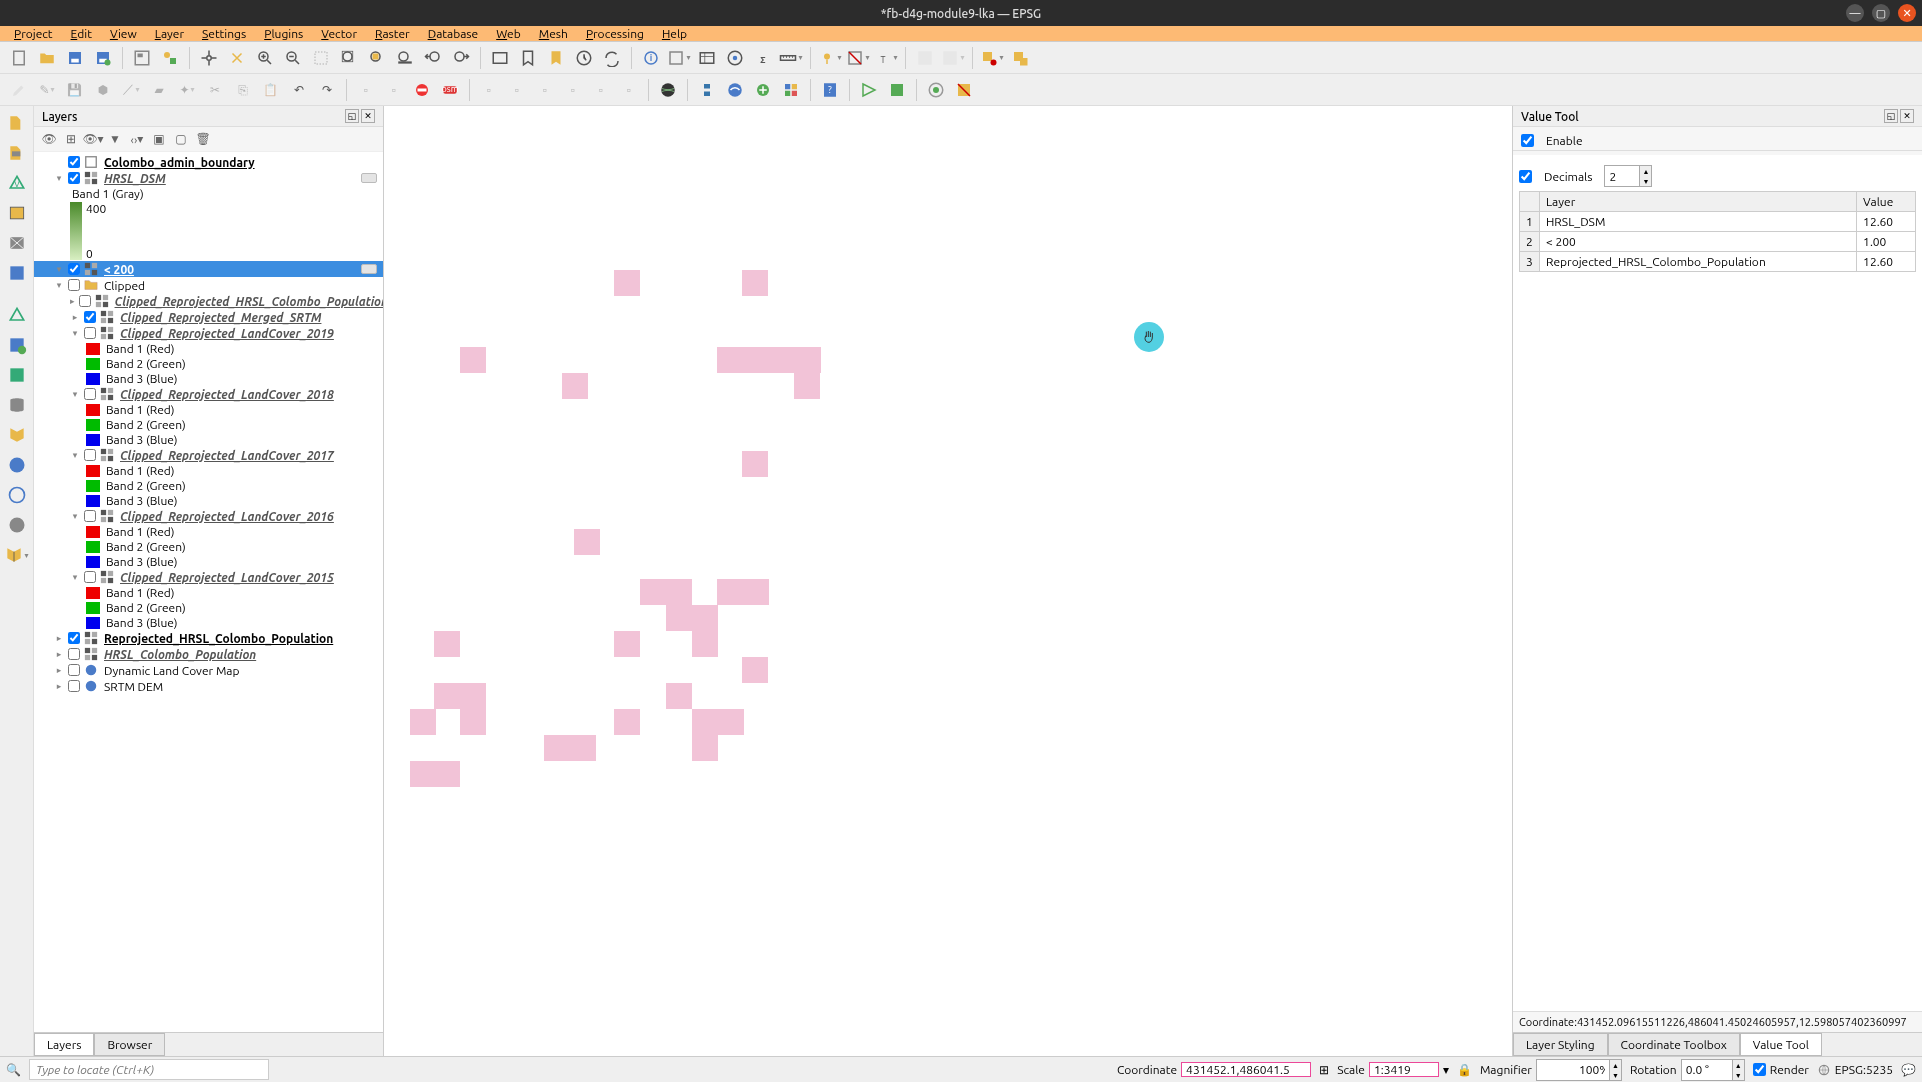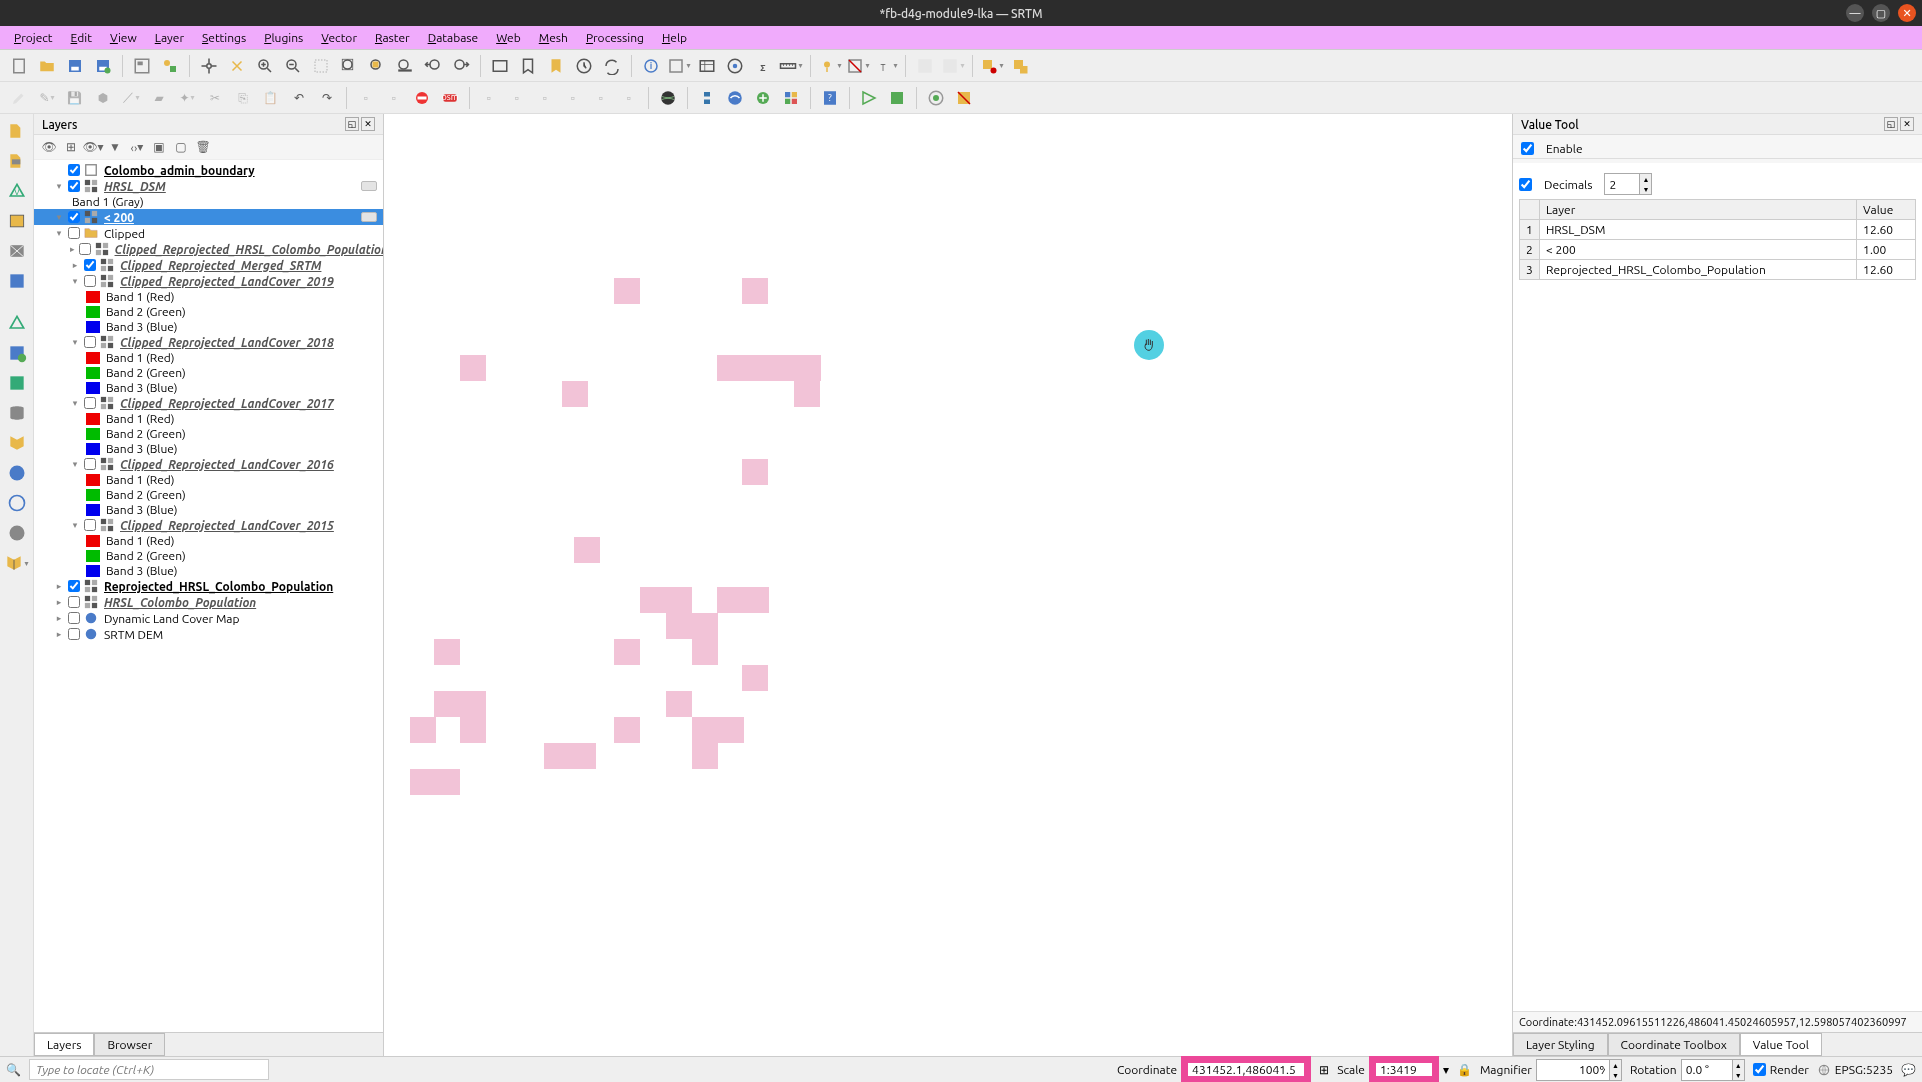--- a/index.html
+++ b/index.html
@@ -4,21 +4,21 @@
 <style>
 * { margin: 0; padding: 0; box-sizing: border-box; font-family: "Ubuntu", "Segoe UI", sans-serif; font-size: 12px; }
 body { background: #f0f0f0; width: 1922px; height: 1082px; overflow: hidden; display: flex; flex-direction: column; }
 
 .titlebar { background: #2c2c2c; color: #dcdcdc; height: 26px; display: flex; align-items: center; justify-content: center; position: relative; }
 .titlebar .title { font-weight: 500; }
 .titlebar .winctrl { position: absolute; right: 6px; display: flex; gap: 8px; }
 .winbtn { width: 18px; height: 18px; border-radius: 9px; display: flex; align-items: center; justify-content: center; font-size: 11px; color:#fff; }
 .winbtn.min { background:#555; } .winbtn.max { background:#555; } .winbtn.close { background:#e95420; }
 
-.menubar { background: #f0abfc; height: 24px; display: flex; align-items: center; padding: 0 6px; gap: 2px; border-bottom: 1px solid #ccc; }
+.menubar { background: #fdba74; height: 16px; display: flex; align-items: center; padding: 0 6px; gap: 2px; border-bottom: 1px solid #ccc; }
 .menubar span { padding: 2px 8px; }
 .menubar span u { text-decoration: underline; }
 
 .toolbar { background: #efefef; display: flex; align-items: center; padding: 2px 6px; gap: 2px; border-bottom: 1px solid #ddd; min-height: 32px; }
 .tbtn { width: 26px; height: 26px; display: inline-flex; align-items: center; justify-content: center; border-radius: 3px; color:#555; }
 .tbtn.disabled { opacity:.4; }
 .tbsep { width:1px; height:22px; background:#ccc; margin:0 4px; }
 .tbtn svg { width:18px; height:18px; }
 .tbtn .dd { font-size:8px; margin-left:1px; color:#888; }
 
@@ -67,31 +67,31 @@
 .vttable th,.vttable td{border:1px solid #ccc;padding:3px 6px;text-align:left;}
 .vttable th{background:#f0f0f0;font-weight:400;}
 .vttable .rn{background:#f0f0f0;text-align:center;width:20px;}
 .coord-long{padding:4px 6px;font-size:11px;word-break:break-all;border-top:1px solid #ddd;}
 
 .bottomtabs{display:flex;background:#efefef;border-top:1px solid #ccc;}
 .bottomtabs .bt{padding:4px 12px;border:1px solid #bbb;background:#e8e8e8;}
 .bottomtabs .bt.active{background:#fff;}
 
 .statusbar{height:26px;background:#efefef;border-top:1px solid #ccc;display:flex;align-items:center;padding:0 6px;gap:8px;}
-.statusbar input[type=text]{border:7px solid #ec4899;padding:0 4px;background:#fff;}
+.statusbar input[type=text]{border:1px solid #ec4899;padding:0 4px;background:#fff;}
 .locator{flex:0 0 240px;background:#fff;border:1px solid #ccc;padding:3px 6px;color:#888;font-style:italic;}
 .sbspacer{flex:1;}
 .sbitem{display:flex;align-items:center;gap:4px;}
 .sbitem svg{width:14px;height:14px;}
 </style>
 </head>
 <body>
 
 <div class="titlebar">
-  <span class="title">*fb-d4g-module9-lka — SRTM</span>
+  <span class="title">*fb-d4g-module9-lka — EPSG</span>
   <div class="winctrl">
     <div class="winbtn min">—</div>
     <div class="winbtn max">▢</div>
     <div class="winbtn close">✕</div>
   </div>
 </div>
 
 <div class="menubar" id="menubar">
     <span><u>P</u>roject</span>
     <span><u>E</u>dit</span>
@@ -548,20 +548,31 @@
               <rect x="9" y="1" width="6" height="6" fill="#aaa"></rect>
               <rect x="1" y="9" width="6" height="6" fill="#aaa"></rect>
               <rect x="9" y="9" width="6" height="6" fill="#555"></rect>
             </svg>
           </span>
           <span class="nm bold italic">HRSL_DSM</span>
           <span class="badge"></span>
         </div>
         <div class="node" style="padding-left: 36px;">
           <span class="nm">Band 1 (Gray)</span>
+        </div>
+        <div class="node" style="padding-left: 36px;">
+          <span style="display:inline-flex;flex-direction:column;align-items:flex-start;gap:1px;">
+            <span style="display:flex;gap:4px;align-items:flex-start;">
+              <span style="width:12px;height:58px;background:linear-gradient(to top,#d8efc2,#4a8a2a);display:inline-block;"></span>
+              <span style="display:flex;flex-direction:column;justify-content:space-between;height:58px;">
+                <span>400</span>
+                <span>0</span>
+              </span>
+            </span>
+          </span>
         </div>
         <div class="node selected" style="padding-left: 20px;">
           <span class="tw">▾</span>
           <input type="checkbox" checked="" style="">
           <span class="ricon">
             <svg width="14" height="14" viewBox="0 0 16 16">
               <rect x="1" y="1" width="6" height="6" fill="#555"></rect>
               <rect x="9" y="1" width="6" height="6" fill="#aaa"></rect>
               <rect x="1" y="9" width="6" height="6" fill="#aaa"></rect>
               <rect x="9" y="9" width="6" height="6" fill="#555"></rect>

